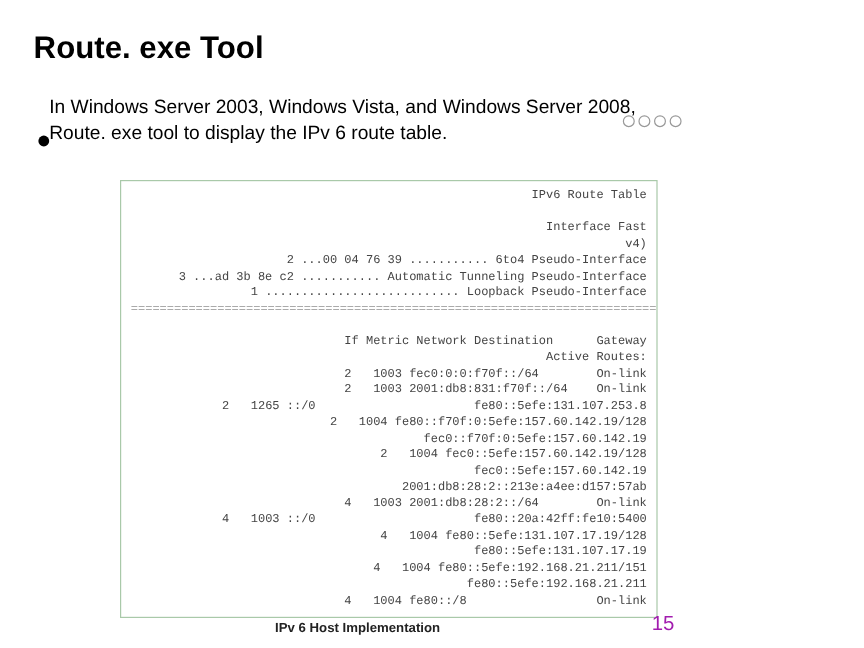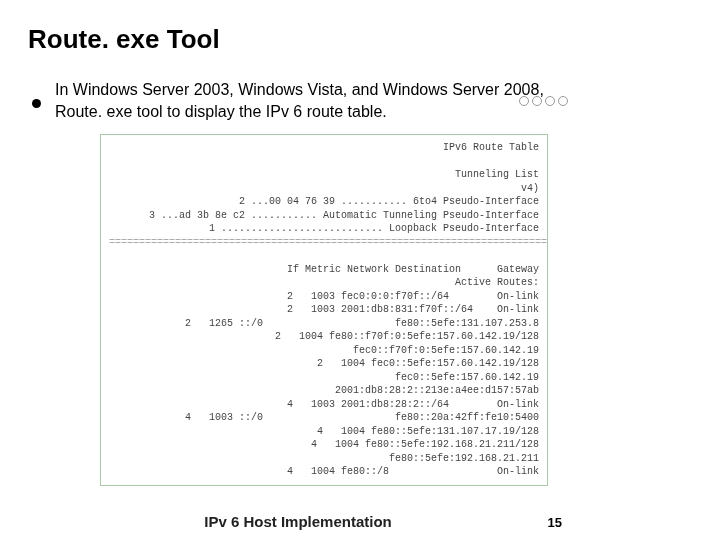--- a/index.html
+++ b/index.html
@@ -1,28 +1,28 @@
 <!DOCTYPE html>
 <html><head>
 <meta charset="utf-8">
 <style>
   * { margin: 0; padding: 0; box-sizing: border-box; }
   html, body { width: 720px; height: 540px; font-family: Arial, Helvetica, sans-serif; background: #fff; color: #000; }
   .slide { position: relative; width: 596px; height: 540px; padding: 24px 28px 12px 28px; }
   .title { font-size: 26px; font-weight: bold; margin-bottom: 24px; }
-  .bullet-row { display: flex; align-items: center; gap: 14px; padding-left: 4px; margin-bottom: 12px; }
+  .bullet-row { display: flex; align-items: flex-end; padding-left: 4px; margin-bottom: 28px; }
   .bullet-dot { width: 9px; height: 9px; background: #000; border-radius: 50%; margin-top: 6px; flex: 0 0 auto; }
   .bullet-text { font-size: 16px; line-height: 1.35; }
   .deco { position: absolute; top: 96px; right: 28px; display: flex; gap: 3px; }
   .deco div { width: 10px; height: 10px; border: 1px solid #999; border-radius: 50%; box-sizing: border-box; }
   .cmdbox { margin-left: 72px; margin-right: 20px; border: 1px solid #a9c9a9; background: #fff; padding: 6px 8px; font-family: "Courier New", monospace; font-size: 10px; line-height: 1.35; color: #444; overflow: hidden; }
   .cmdline { white-space: pre; text-align: right; }
   .sep { color: #aaa; letter-spacing: 0; }
-  .footer { position: absolute; bottom: 10px; left: 0; width: 100%; display: flex; justify-content: center; font-size: 15px; font-weight: bold; color: #222; }
-  .pagenum { position: absolute; bottom: 10px; right: 34px; font-size: 13px; font-weight: bold; color: #000000; }
+  .footer { position: absolute; bottom: 10px; left: 0; width: 100%; display: flex; justify-content: center; font-size: 11px; font-weight: bold; color: #222; }
+  .pagenum { position: absolute; bottom: 10px; right: 34px; font-size: 17px; font-weight: normal; color: #a21caf; }
 </style>
 </head>
 <body>
 <div class="slide">
 
   <div class="title">Route. exe Tool</div>
 
   <div class="deco">
     <div></div>
       <div></div>
@@ -31,40 +31,41 @@
   </div>
 
   <div class="bullet-row">
     <div class="bullet-dot"></div>
     <div class="bullet-text">In Windows Server 2003, Windows Vista, and Windows Server 2008, Route. exe tool to display the IPv 6 route table.</div>
   </div>
 
   <div class="cmdbox">
     <div class="cmdline">IPv6 Route Table</div>
     <div class="cmdline">&nbsp;</div>
-    <div class="cmdline">Tunneling List</div>
+    <div class="cmdline">Interface Fast</div>
     <div class="cmdline">v4)</div>
     <div class="cmdline">  2 ...00 04 76 39 ........... 6to4 Pseudo-Interface</div>
     <div class="cmdline">  3 ...ad 3b 8e c2 ........... Automatic Tunneling Pseudo-Interface</div>
     <div class="cmdline">  1 ........................... Loopback Pseudo-Interface</div>
     <div class="cmdline sep">=========================================================================</div>
     <div class="cmdline">&nbsp;</div>
     <div class="cmdline"> If Metric Network Destination      Gateway</div>
     <div class="cmdline">Active Routes:</div>
     <div class="cmdline">  2   1003 fec0:0:0:f70f::/64        On-link</div>
     <div class="cmdline">  2   1003 2001:db8:831:f70f::/64    On-link</div>
     <div class="cmdline">  2   1265 ::/0                      fe80::5efe:131.107.253.8</div>
     <div class="cmdline">  2   1004 fe80::f70f:0:5efe:157.60.142.19/128</div>
     <div class="cmdline">                                     fec0::f70f:0:5efe:157.60.142.19</div>
     <div class="cmdline">  2   1004 fec0::5efe:157.60.142.19/128</div>
     <div class="cmdline">                                     fec0::5efe:157.60.142.19</div>
     <div class="cmdline">                                     2001:db8:28:2::213e:a4ee:d157:57ab</div>
     <div class="cmdline">  4   1003 2001:db8:28:2::/64        On-link</div>
     <div class="cmdline">  4   1003 ::/0                      fe80::20a:42ff:fe10:5400</div>
     <div class="cmdline">  4   1004 fe80::5efe:131.107.17.19/128</div>
-    <div class="cmdline">  4   1004 fe80::5efe:192.168.21.211/128</div>
+    <div class="cmdline">                                     fe80::5efe:131.107.17.19</div>
+    <div class="cmdline">  4   1004 fe80::5efe:192.168.21.211/151</div>
     <div class="cmdline">                                     fe80::5efe:192.168.21.211</div>
     <div class="cmdline">  4   1004 fe80::/8                  On-link</div>
   </div>
 
   <div class="footer">IPv 6 Host Implementation</div>
   <div class="pagenum">15</div>
 </div>
 
 </body></html>

